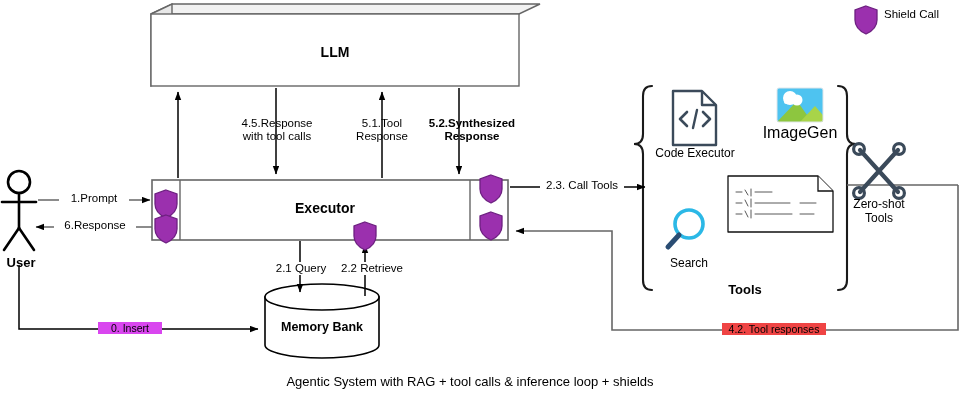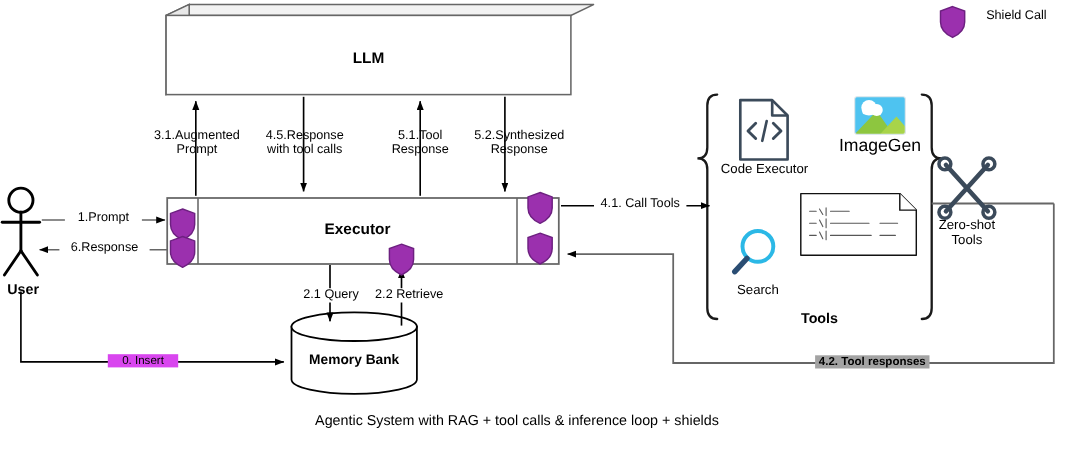--- a/index.html
+++ b/index.html
@@ -162,43 +162,41 @@
 <div class="lbl bold" style="left:180px;top:200px;width:290px;font-size:14px;">Executor</div>
 
 <div class="lbl bold" style="left:151px;top:44px;width:368px;font-size:14px;">LLM</div>
 
 <div class="lbl bold" style="left:0px;top:256px;width:42px;font-size:13px;">User</div>
 
 <div class="lbl bold" style="left:265px;top:320px;width:114px;font-size:12.5px;">Memory Bank</div>
 
 <div class="lbl bold" style="left:700px;top:283px;width:90px;font-size:13px;">Tools</div>
 
-<div class="lbl" style="left:134px;top:117px;width:90px;font-size:11.5px;">3.1.Augmented
-Prompt</div>
 <div class="lbl" style="left:229px;top:117px;width:96px;font-size:11.5px;">4.5.Response
 with tool calls</div>
 <div class="lbl" style="left:345px;top:117px;width:74px;font-size:11.5px;">5.1.Tool
 Response</div>
-<div class="lbl" style="left:424px;top:117px;width:96px;font-size:11.5px;">5.2.Synthesized
+<div class="lbl" style="left:424px;top:117px;width:96px;font-size:11.5px;font-weight:bold;">5.2.Synthesized
 Response</div>
 
 <div class="lbl" style="left:59px;top:192px;width:70px;font-size:11.5px;background:#fff;">1.Prompt</div>
 <div class="lbl" style="left:54px;top:219px;width:82px;font-size:11.5px;background:#fff;">6.Response</div>
 
 <div class="lbl" style="left:266px;top:262px;width:70px;font-size:11.5px;background:#fff;">2.1 Query</div>
 <div class="lbl" style="left:333px;top:262px;width:78px;font-size:11.5px;background:#fff;">2.2 Retrieve</div>
 
 <div class="lbl" style="left:98px;top:322px;width:64px;font-size:10.5px;background:#d946ef;">0. Insert</div>
 
-<div class="lbl" style="left:540px;top:179px;width:84px;font-size:11.5px;background:#fff;">4.1. Call Tools</div>
-<div class="lbl" style="left:741px;top:323px;width:104px;font-size:10.5px;background:#a3a3a3;font-weight:bold;">4.2. Tool responses</div>
+<div class="lbl" style="left:540px;top:179px;width:84px;font-size:11.5px;background:#fff;">2.3. Call Tools</div>
+<div class="lbl" style="left:722px;top:323px;width:104px;font-size:10.5px;background:#ef4444;">4.2. Tool responses</div>
 
 <div class="lbl" style="left:645px;top:147px;width:100px;font-size:12px;">Code Executor</div>
 <div class="lbl" style="left:760px;top:124px;width:80px;font-size:16px;">ImageGen</div>
 <div class="lbl" style="left:650px;top:257px;width:78px;font-size:12px;">Search</div>
 <div class="lbl" style="left:838px;top:198px;width:82px;font-size:12px;">Zero-shot
 Tools</div>
 
-<div class="lbl" style="left:884px;top:8px;width:80px;font-size:11.5px;text-align:center;">Shield Call</div>
+<div class="lbl" style="left:884px;top:8px;width:80px;font-size:11.5px;text-align:left;">Shield Call</div>
 
 <div class="lbl" style="left:0px;top:375px;width:940px;font-size:13px;text-align:center;">Agentic System with RAG + tool calls &amp; inference loop + shields</div>
 
 </div>
 
 </body></html>

